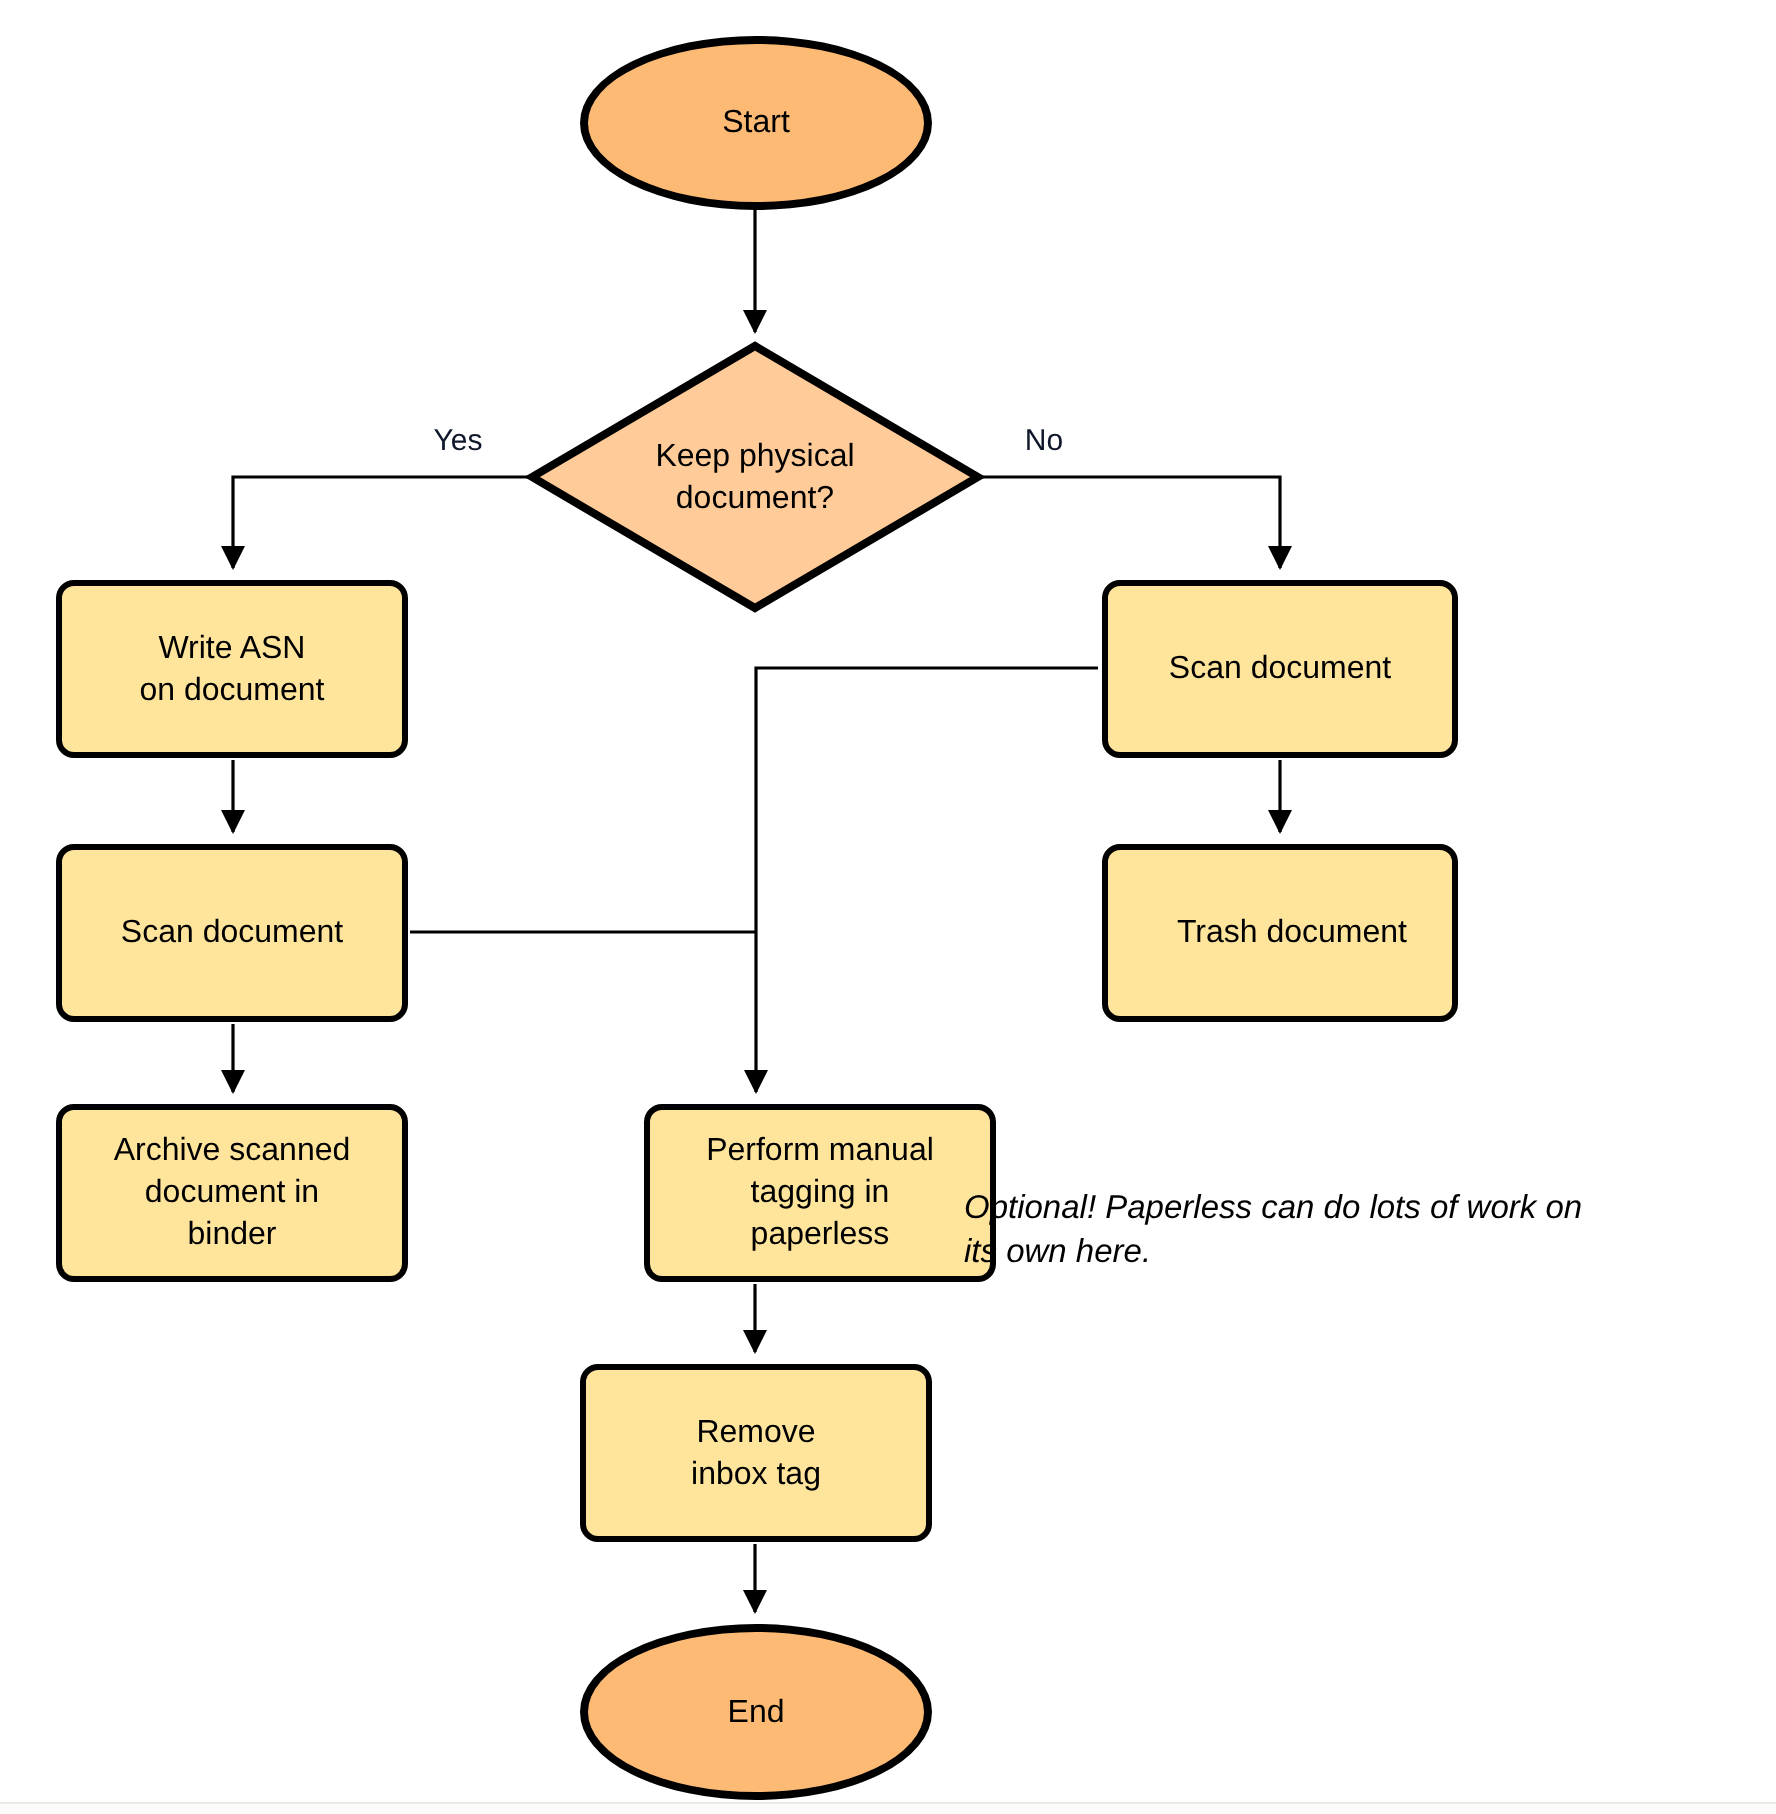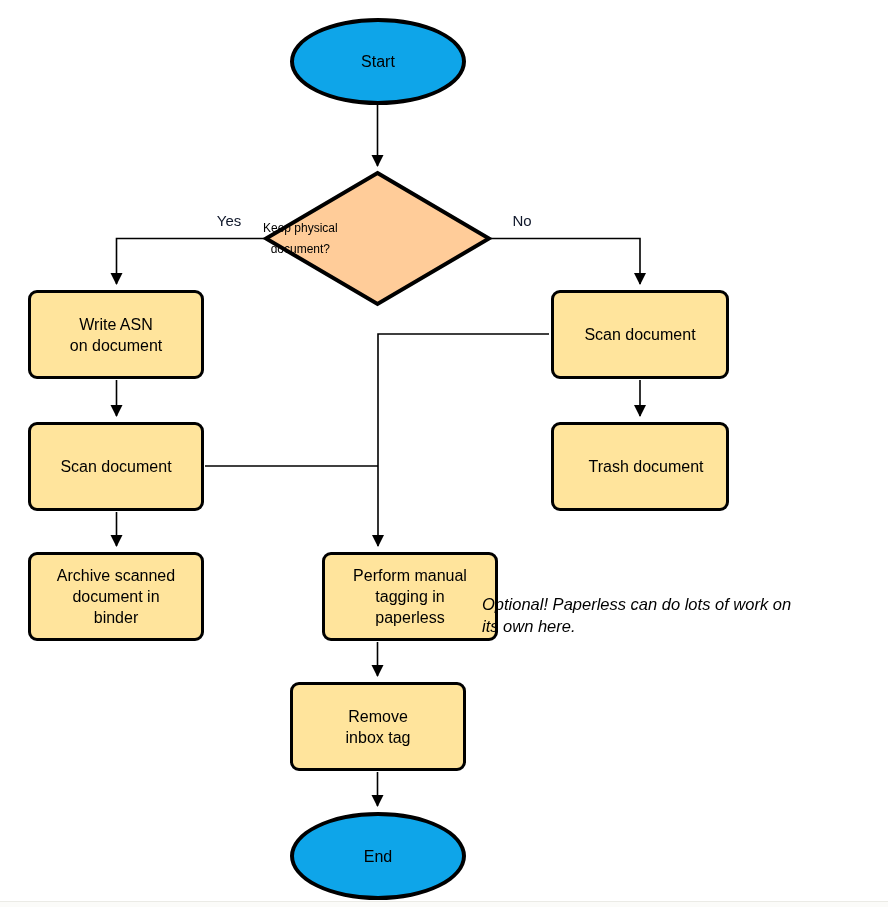--- a/index.html
+++ b/index.html
@@ -32,37 +32,37 @@
     white-space: pre-line;
   }
 
   .process {
     background: #ffe49c;
     border: 3.5px solid #000000;
     border-radius: 9px;
   }
 
   .terminal {
-    background: #0ea5e9;
+    background: #fdba74;
     border: 4px solid #000000;
     border-radius: 50%;
   }
 
   .diamond-svg {
     position: absolute;
   }
 
   .diamond-label {
     position: absolute;
     display: flex;
     align-items: center;
-    justify-content: flex-start;
+    justify-content: center;
     text-align: center;
     white-space: pre-line;
-    font-size: 12px;
+    font-size: 16px;
     line-height: 21px;
     color: #000000;
   }
 
   .edge-label {
     position: absolute;
     font-size: 15px;
     color: #0f172a;
     text-align: center;
   }

